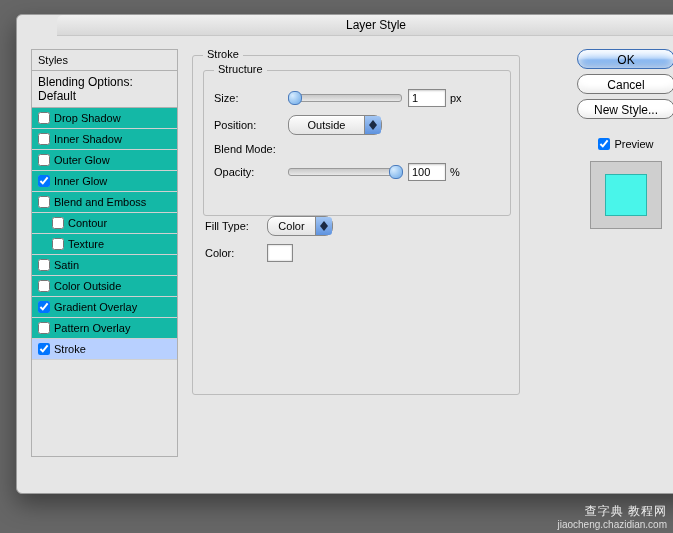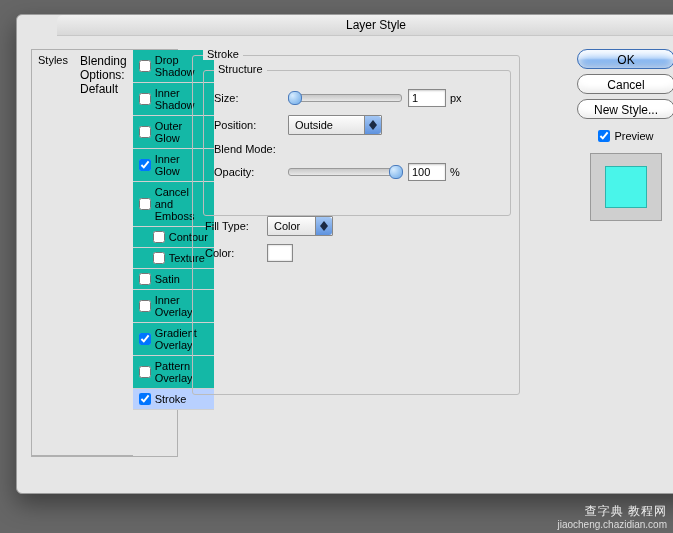--- a/index.html
+++ b/index.html
@@ -43,21 +43,21 @@
   display: flex;
   padding: 14px;
   gap: 14px;
 }
 .sidebar {
   width: 145px;
   border: 1px solid #b0b0b0;
   background: #fff;
   background: #e6e6e6;
   display: flex;
-  flex-direction: row;
+  flex-direction: column;
   height: 406px;
 }
 .sidebar .hdr {
   background: #e6e6e6;
   border-bottom: 1px solid #b0b0b0;
   padding: 4px 6px;
   font-size: 11px;
 }
 .sidebar .item {
   border-bottom: 1px solid #d0d0d0;
@@ -134,26 +134,27 @@
   margin-left: 6px;
   font-size: 11px;
   box-shadow: inset 0 1px 2px rgba(0,0,0,0.2);
 }
 .unit { margin-left: 4px; }
 
 .aqua-select {
   display: inline-flex;
   align-items: center;
   height: 18px;
-  border-radius: 1px;
+  border-radius: 8px;
   background: linear-gradient(#fdfdfd,#e4e4e4);
   border: 1px solid #888;
   padding: 0 0 0 6px;
   font-size: 11px;
   box-shadow: 0 1px 0 #fff inset;
+  text-align: center;
 }
 .aqua-select .arrows {
   width: 16px;
   height: 18px;
   margin-left: 6px;
   border-left: 1px solid #888;
   background: linear-gradient(#a4c7f4,#5f93df);
   border-radius: 0 3px 3px 0;
   display: flex;
   flex-direction: column;
@@ -192,21 +193,21 @@
   line-height: 18px;
   cursor: default;
   color:#000;
 }
 .aqua-btn.primary {
   background: linear-gradient(#cfe5ff 0%, #9ec6f7 45%, #78aef0 55%, #b9d6fb 100%);
   border-color: #3e6fb5;
   font-weight: normal;
 }
 .preview-row {
-  margin-top: 6px;
+  margin-top: 14px;
   display: flex;
   align-items: center;
   gap: 4px;
 }
 .preview-well {
   margin-top: 6px;
   width: 70px;
   height: 66px;
   background: #cfcfcf;
   border: 1px solid #9a9a9a;
@@ -256,37 +257,37 @@
           <div class="item">
             <input type="checkbox" style="">
             <span>Outer Glow</span>
           </div>
           <div class="item">
             <input type="checkbox" checked="" style="">
             <span>Inner Glow</span>
           </div>
           <div class="item">
             <input type="checkbox" style="">
-            <span>Cancel and Emboss</span>
+            <span>Blend and Emboss</span>
           </div>
           <div class="item indent">
             <input type="checkbox" style="">
             <span>Contour</span>
           </div>
           <div class="item indent">
             <input type="checkbox" style="">
             <span>Texture</span>
           </div>
           <div class="item">
             <input type="checkbox" style="">
             <span>Satin</span>
           </div>
           <div class="item">
             <input type="checkbox" style="">
-            <span>Inner Overlay</span>
+            <span>Color Outside</span>
           </div>
           <div class="item">
             <input type="checkbox" checked="" style="">
             <span>Gradient Overlay</span>
           </div>
           <div class="item">
             <input type="checkbox" style="">
             <span>Pattern Overlay</span>
           </div>
           <div class="item active">

